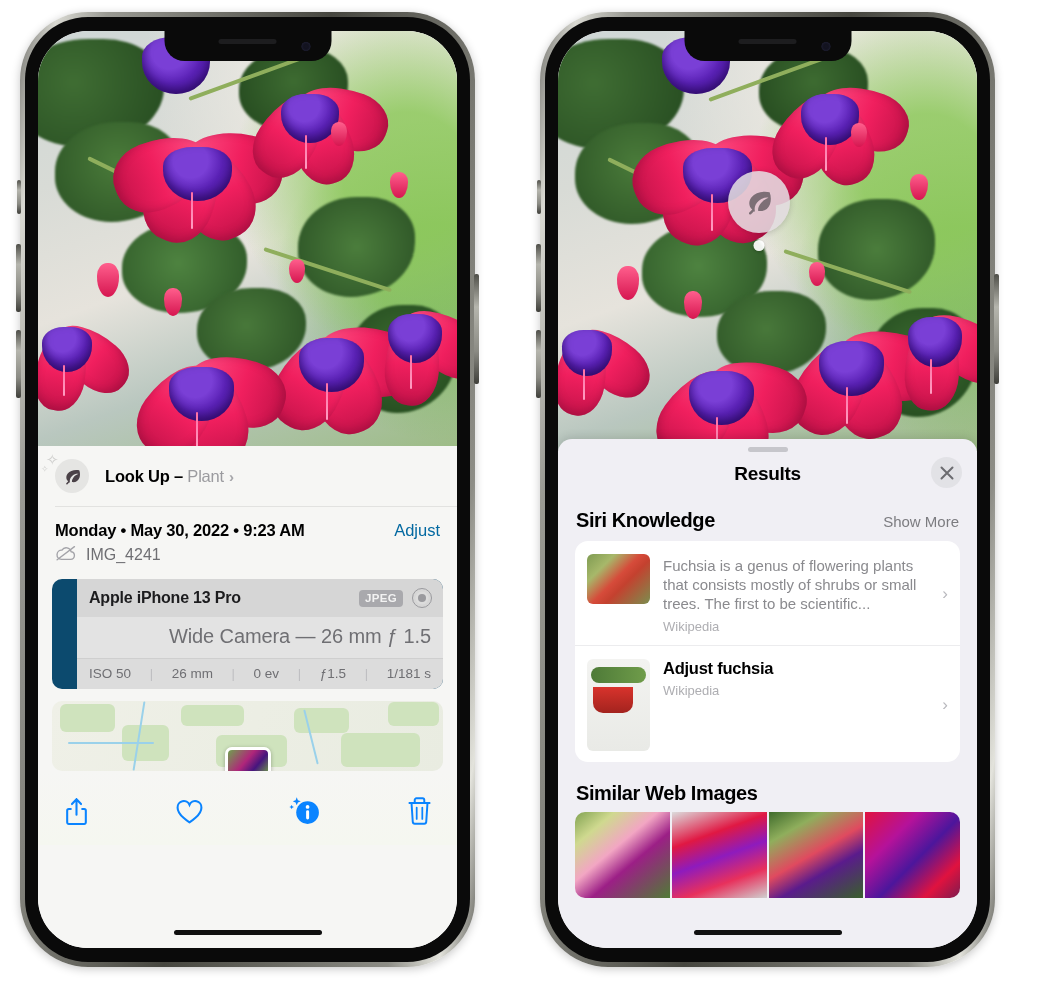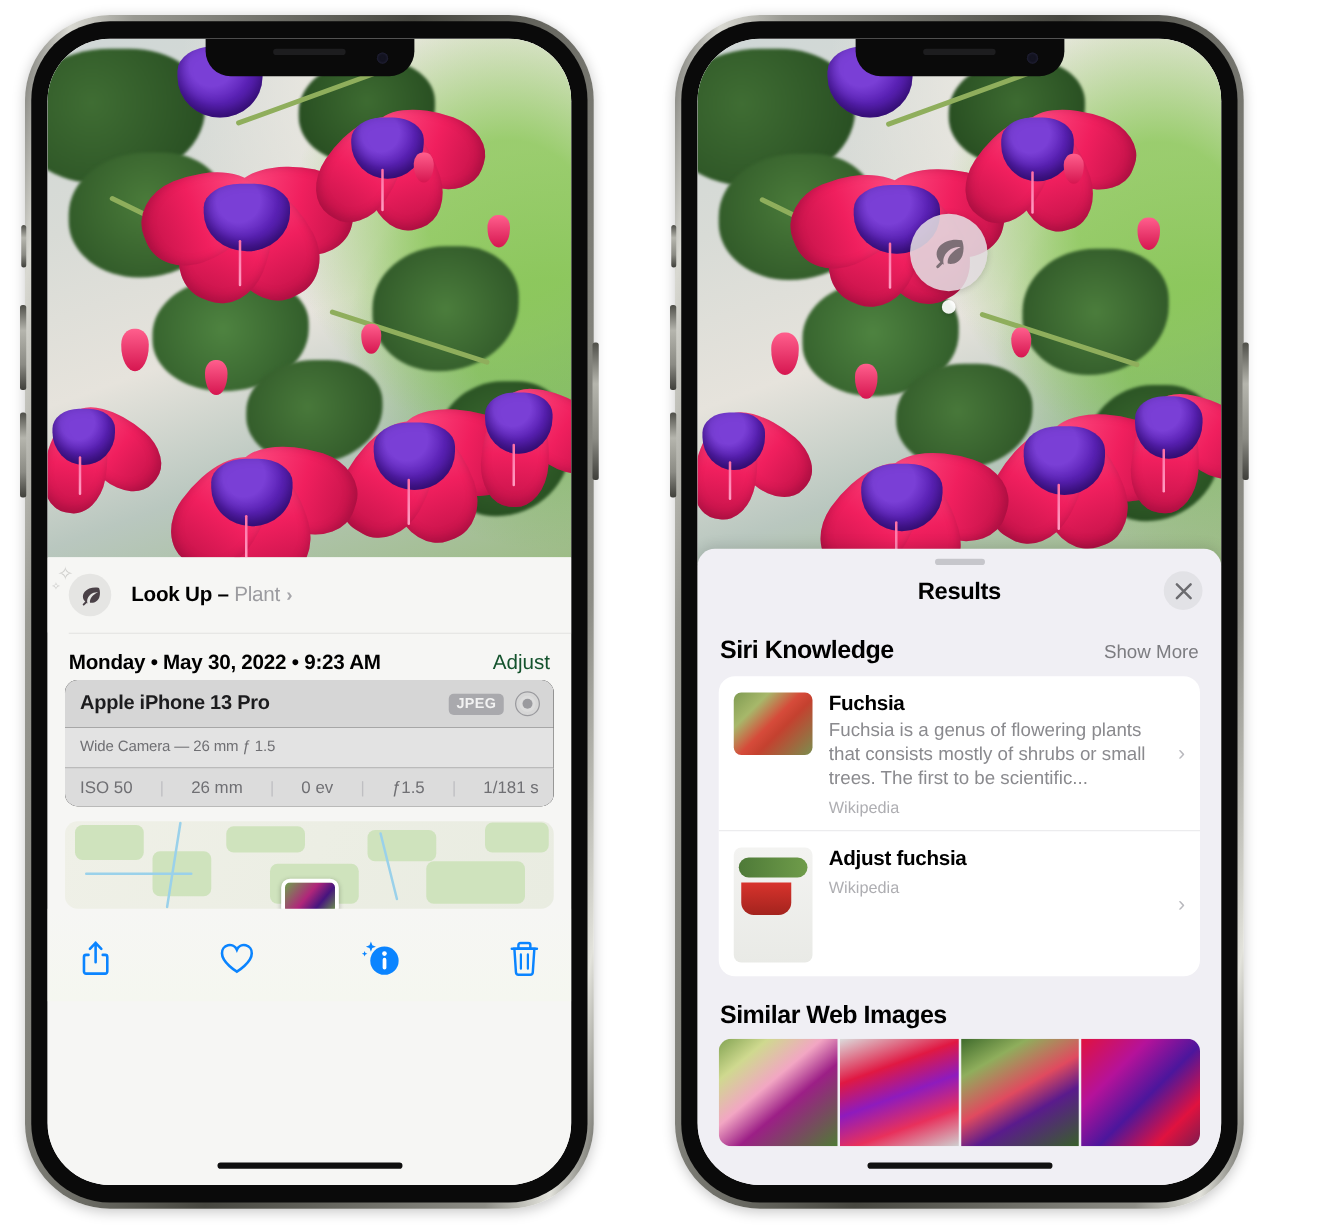--- a/index.html
+++ b/index.html
@@ -159,47 +159,48 @@
   .lookup-text .sub { font-weight:400; color:#9b9b9f; }
   .chev { color:#a6a6aa; font-size:15px; margin-left:5px; font-weight:600;}
 
   .divider { height:1px; background:#e2e2e0; margin-left:17px; }
 
   .date-row {
     display:flex; align-items:baseline; justify-content:space-between;
     padding: 14px 17px 2px 17px;
   }
   .date-txt { font-size:16.5px; font-weight:700; color:#000; letter-spacing:-.2px;}
-  .adjust { font-size:16.5px; color:#14532d; }
+  .adjust { font-size:16.5px; color:#0369a1; }
   .file-row { display:flex; align-items:center; padding: 3px 17px 12px 17px; gap:9px; }
   .file-name { font-size:16px; color:#6f6f73; }
 
   .cam-card {
     margin: 2px 14px 0 14px;
-    background:#000000;
+    background:#0c4a6e;
     border-radius: 10px;
     overflow: hidden;
+    padding-left: 25px;
   }
   .cam-head {
     display:flex; align-items:center; justify-content:space-between;
     padding: 9px 11px 9px 12px;
     background:#d6d6d6;
   }
   .cam-name { font-size:16px; font-weight:700; color:#1c1c1e; letter-spacing:-.2px;}
   .cam-head-right { display:flex; align-items:center; gap:9px; }
   .jpeg-badge {
     background:#a9a9ad; color:#f2f2f2; font-size:11.5px; font-weight:700;
     padding: 2.5px 6px; border-radius:4px; letter-spacing:.3px;
   }
   .raw-dot { width:20px; height:20px; border-radius:50%; border:1.6px solid #9a9a9e; position:relative;}
   .raw-dot::after{content:""; position:absolute; left:50%; top:50%; transform:translate(-50%,-50%);
     width:8px;height:8px;border-radius:50%;background:#9a9a9e;
     box-shadow:0 0 0 2.5px #dcdcdc;}
   .cam-body { padding: 8px 12px 10px 12px; background:#e3e3e3; }
-  .cam-line { font-size:12px; color:#6f6f73; letter-spacing:-.1px; }
+  .cam-line { font-size:20px; color:#6f6f73; letter-spacing:-.1px;text-align:right; }
   .cam-line2 { display:flex; align-items:center; justify-content:space-between; margin-top:3px; }
   .vibrant {
     border:1px solid #a9a9ad; color:#6f6f73; font-size:12.5px;
     padding: 2px 11px; border-radius: 11px; letter-spacing:.2px;
   }
   .cam-foot {
     display:flex; align-items:center; justify-content:space-between;
     padding: 7px 12px 8px 12px; background:#dcdcdc;
     border-top:1px solid #cfcfcf;
   }
@@ -403,20 +404,29 @@
             <span class="chev">›</span>
           </div>
 
           <div class="divider"></div>
 
           <div class="date-row">
             <span class="date-txt">Monday • May 30, 2022 • 9:23 AM</span>
             <span class="adjust">Adjust</span>
           </div>
 
+          <div class="file-row">
+            <span>
+              <svg width="22" height="16" viewBox="0 0 26 18" aria-hidden="true">
+                <path d="M7.5 16.5h11a4.5 4.5 0 0 0 .6-8.95A6 6 0 0 0 8.2 5.6 4.4 4.4 0 0 0 7.5 16.5z" fill="none" stroke="#a3a3a8" stroke-width="1.6"></path>
+                <line x1="2.5" y1="17" x2="23" y2="1.5" stroke="#a3a3a8" stroke-width="1.6" stroke-linecap="round"></line>
+              </svg>
+            </span>
+            <span class="file-name">IMG_4241</span>
+          </div>
 
           <div class="cam-card">
             <div class="cam-head">
               <span class="cam-name">Apple iPhone 13 Pro</span>
               <span class="cam-head-right">
                 <span class="jpeg-badge">JPEG</span>
                 <span class="raw-dot"></span>
               </span>
             </div>
             <div class="cam-body">
@@ -594,21 +604,20 @@
 
           <div class="sec-head">
             <span class="sec-title">Siri Knowledge</span>
             <span class="show-more">Show More</span>
           </div>
 
           <div class="kcard">
             <div class="krow">
               <div class="kthumb a"></div>
               <div class="kbody">
-                <div class="ktitle">Fuchsia</div>
                 <div class="kdesc">Fuchsia is a genus of flowering plants that consists mostly of shrubs or small trees. The first to be scientific...</div>
                 <div class="ksrc">Wikipedia</div>
               </div>
               <span class="kchev">›</span>
             </div>
             <div class="krow">
               <div class="kthumb b"></div>
               <div class="kbody">
                 <div class="ktitle">Adjust fuchsia</div>
                 <div class="ksrc">Wikipedia</div>

